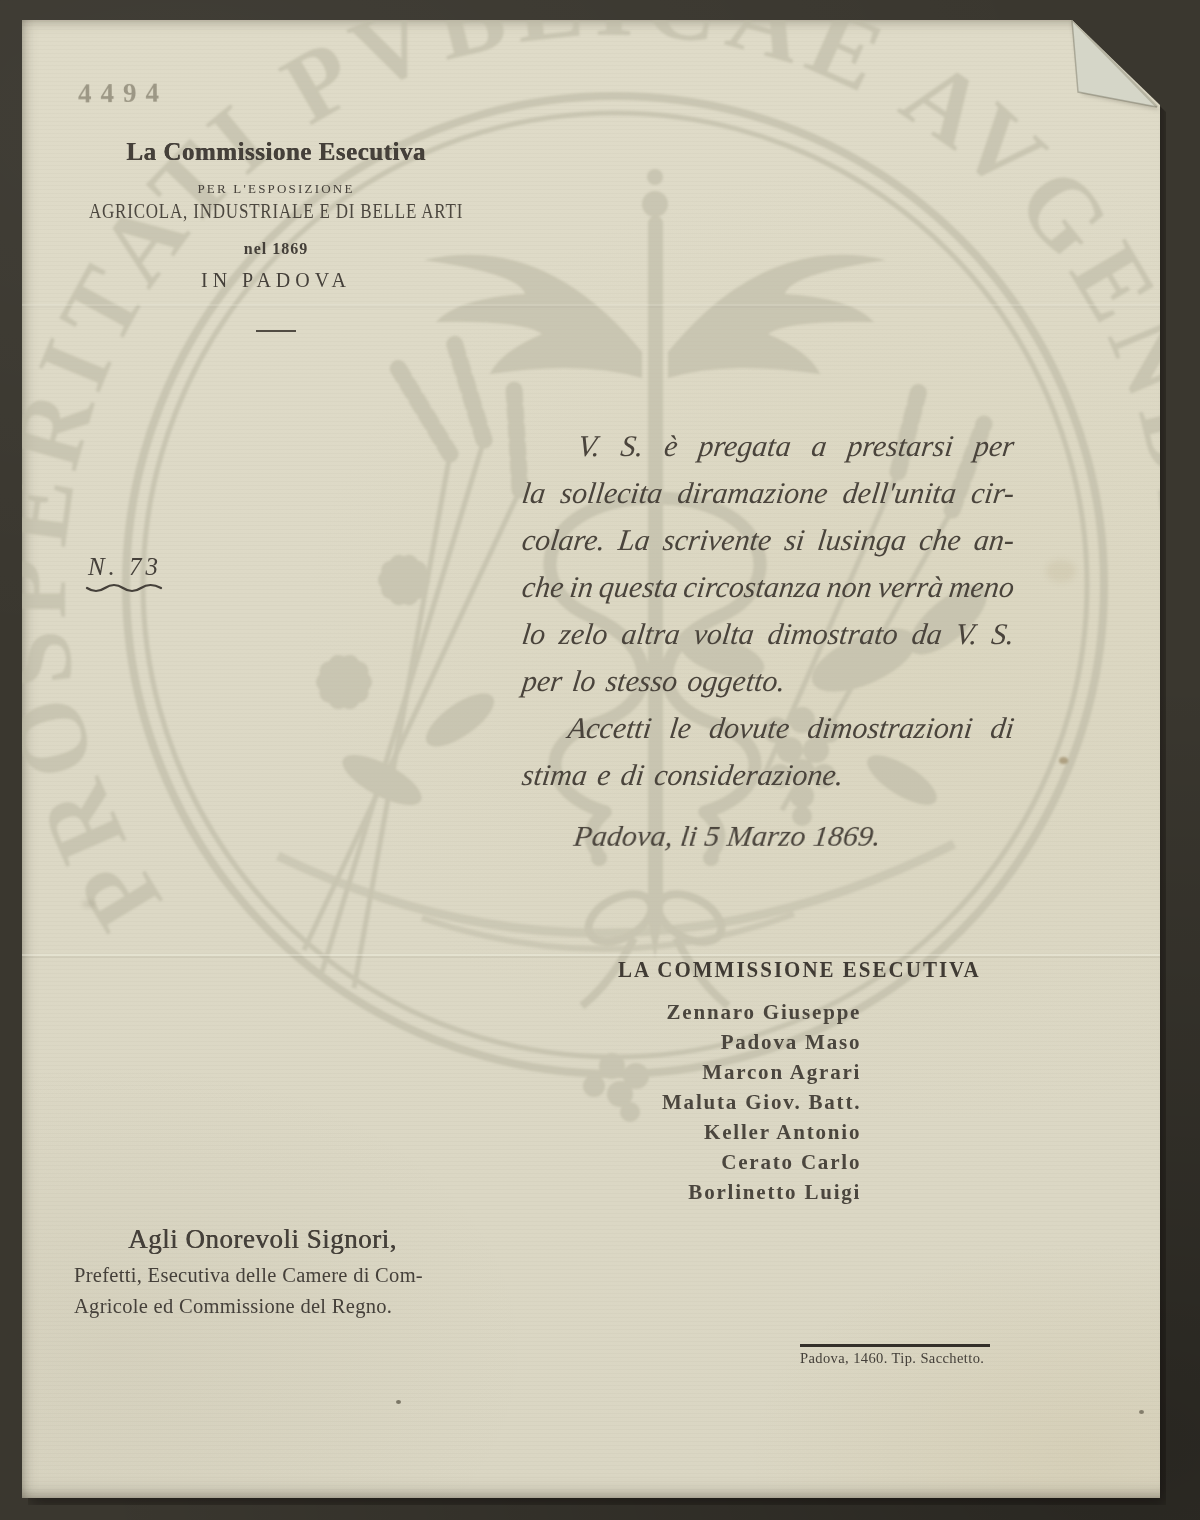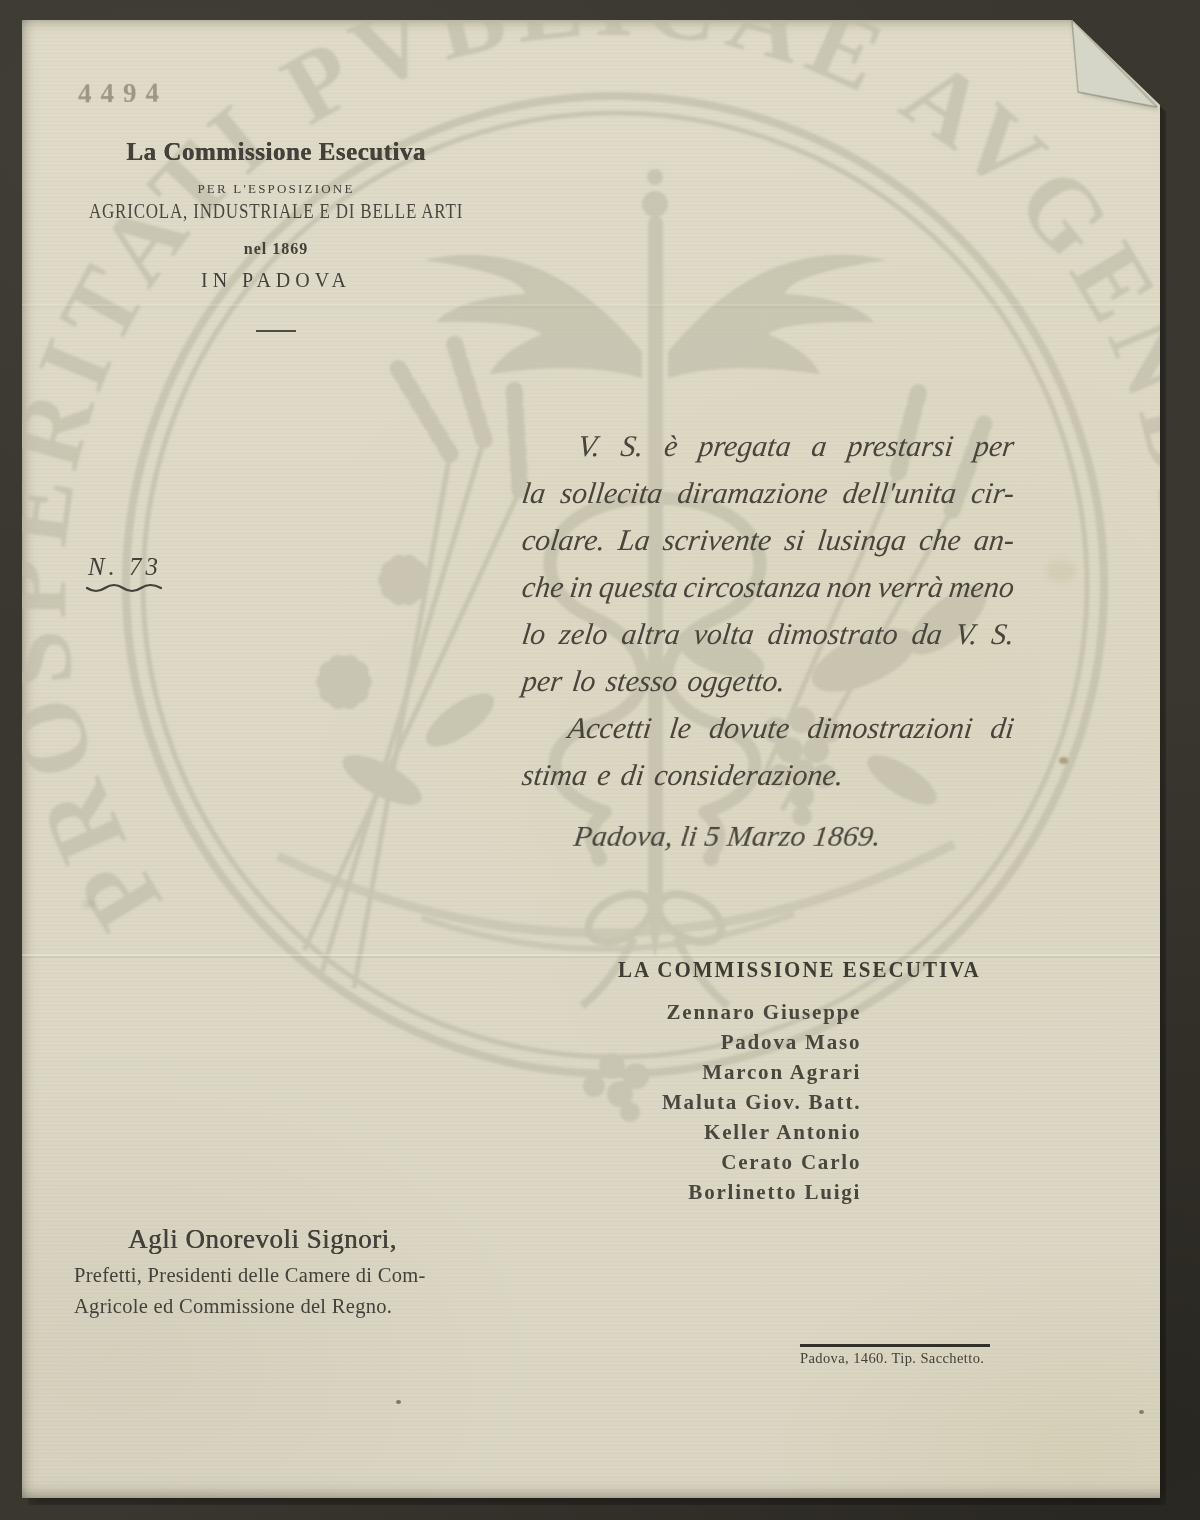--- a/index.html
+++ b/index.html
@@ -316,21 +316,21 @@
         <div class="member">Padova Maso</div>
         <div class="member">Marcon Agrari</div>
         <div class="member">Maluta Giov. Batt.</div>
         <div class="member">Keller Antonio</div>
         <div class="member">Cerato Carlo</div>
         <div class="member">Borlinetto Luigi</div>
       </div>
 
     <div id="salutation">Agli Onorevoli Signori,</div>
     <div id="recipient-lines">
-        <div>Prefetti, Presidenti delle Camere di Com-</div>
+        <div>Prefetti, Esecutiva delle Camere di Com-</div>
         <div>Agricole ed Commissione del Regno.</div>
       </div>
 
     <div id="imprint-bar"></div>
     <div id="imprint-text">Padova, 1460. Tip. Sacchetto.</div>
 
     <svg id="fold" width="116" height="96" viewBox="0 0 116 96">
       <path d="M28 0 L116 90 L38 74 Z" fill="rgba(40,35,25,.22)" filter="blur(2px)"></path>
       <path d="M28 0 L113 87 L34 72 Z" fill="#d5d6c8"></path>
       <path d="M28 0 L113 87" stroke="#b6b4a2" stroke-width="2.5" fill="none"></path>

